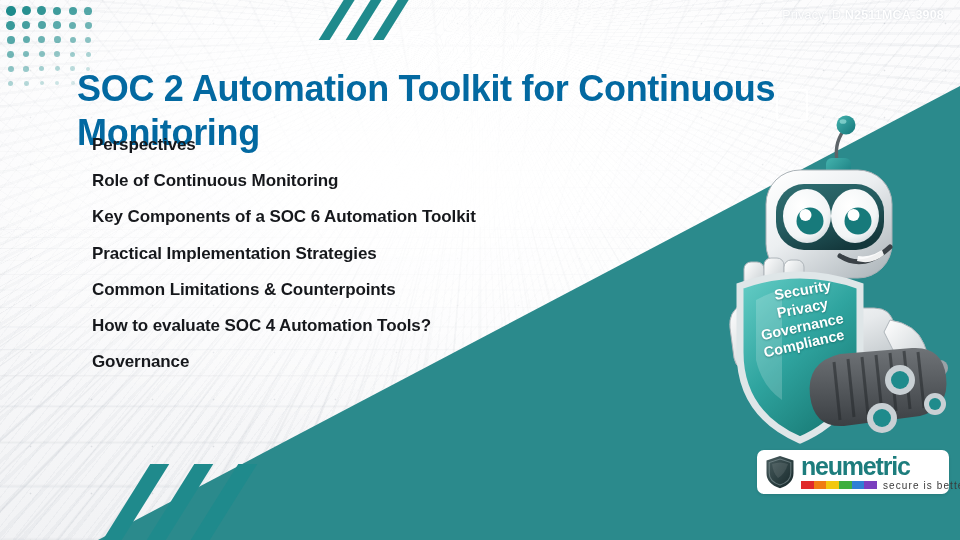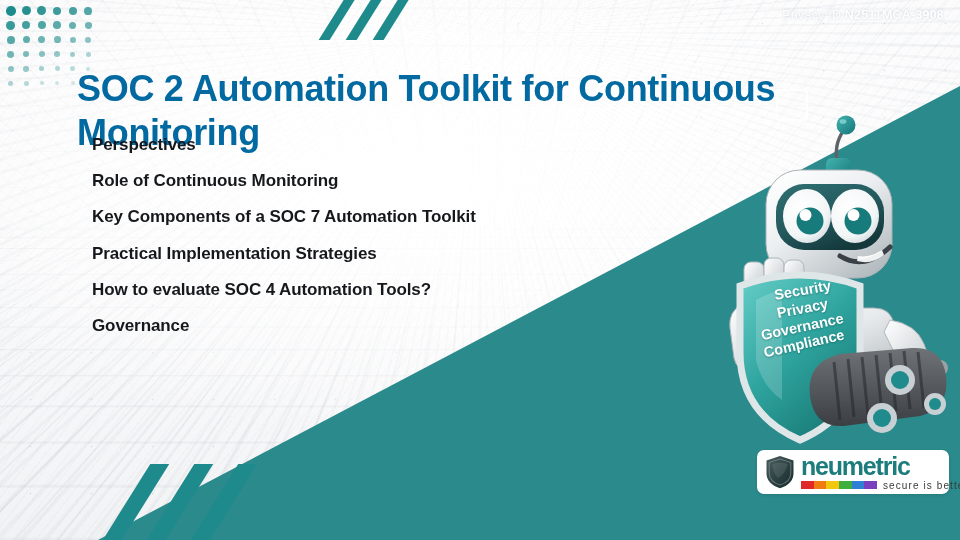--- a/index.html
+++ b/index.html
@@ -213,22 +213,23 @@
 
   <div class="article-id"><span>Privacy ID</span>
     <b>N2511MCA-3908</b>
   </div>
 
   <h1 class="title">SOC 2 Automation Toolkit for Continuous Monitoring</h1>
 
   <div class="agenda" id="agenda">
       <div class="agenda-item">Perspectives</div>
       <div class="agenda-item">Role of Continuous Monitoring</div>
-      <div class="agenda-item">Key Components of a SOC 7 Automation Toolkit</div>
+      <div class="agenda-item">Key Components of a SOC 6 Automation Toolkit</div>
       <div class="agenda-item">Practical Implementation Strategies</div>
+      <div class="agenda-item">Common Limitations &amp; Counterpoints</div>
       <div class="agenda-item">How to evaluate SOC 4 Automation Tools?</div>
       <div class="agenda-item">Governance</div>
     </div>
 
   <div class="robot">
     <svg width="238" height="340" viewBox="0 0 238 340" xmlns="http://www.w3.org/2000/svg">
       <defs>
         <linearGradient id="gBody" x1="0" y1="0" x2="1" y2="1">
           <stop offset="0%" stop-color="#ffffff"></stop>
           <stop offset="48%" stop-color="#e7eaec"></stop>

